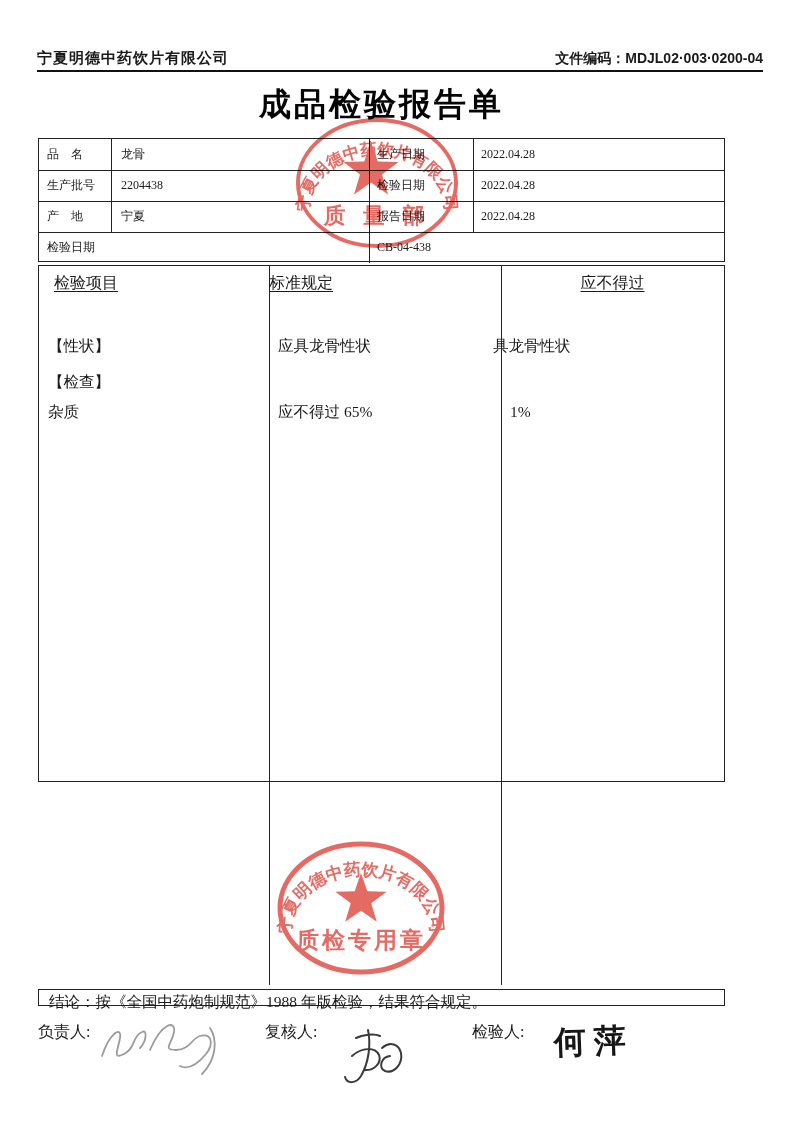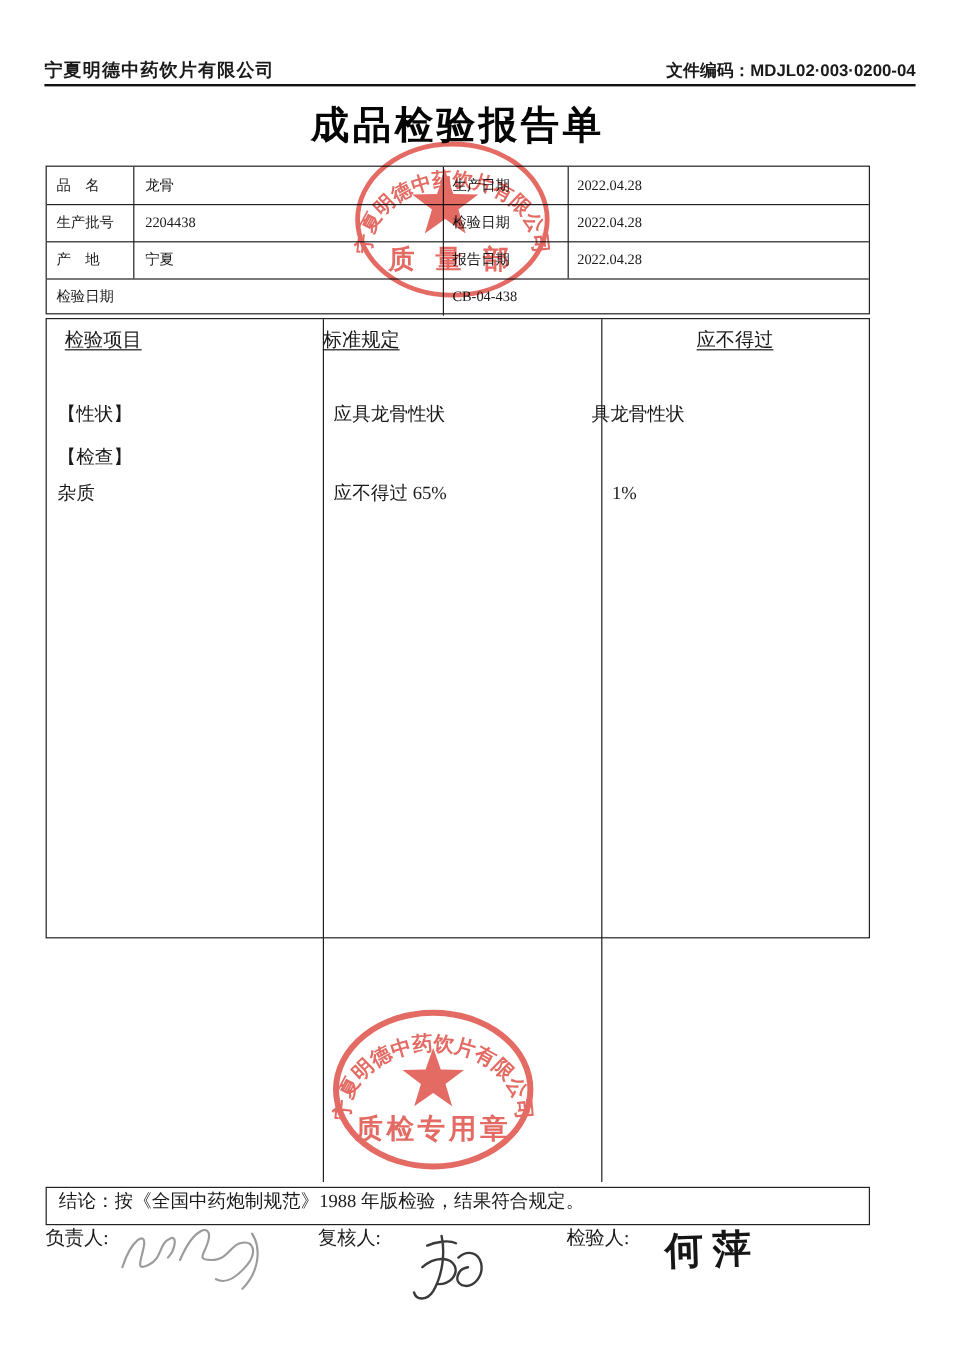--- a/index.html
+++ b/index.html
@@ -24,21 +24,21 @@
   .vline { position:absolute; width:1px; background:#222; }
   .itxt { position:absolute; font-size:12px; line-height:31px; white-space:nowrap; }
 
   
   #result-table { left:38px; top:265px; width:687px; height:517px; border:1px solid #222; }
   .rt-head { position:absolute; top:7px; font-size:16px; text-decoration:underline;
     text-underline-offset:3px; }
   .rtxt { position:absolute; font-size:15.5px; line-height:20px; white-space:nowrap; }
 
   
-  #conclusion { left:38px; top:989px; width:687px; height:32px; border:1px solid #222;
+  #conclusion { left:38px; top:989px; width:687px; height:17px; border:1px solid #222;
     font-size:15.5px; line-height:24px; padding-left:10px; white-space:nowrap; }
 
   
   .sig-label { position:absolute; top:1022px; font-size:16px;text-align:center; }
   .sig-name { position:absolute; left:554px; top:1020px; font-size:32px; letter-spacing:8px;
     transform:rotate(-2deg); color:#161616; font-weight:bold; }
 
   
   .stamp { position:absolute; mix-blend-mode:multiply; opacity:0.82; }
 </style>

